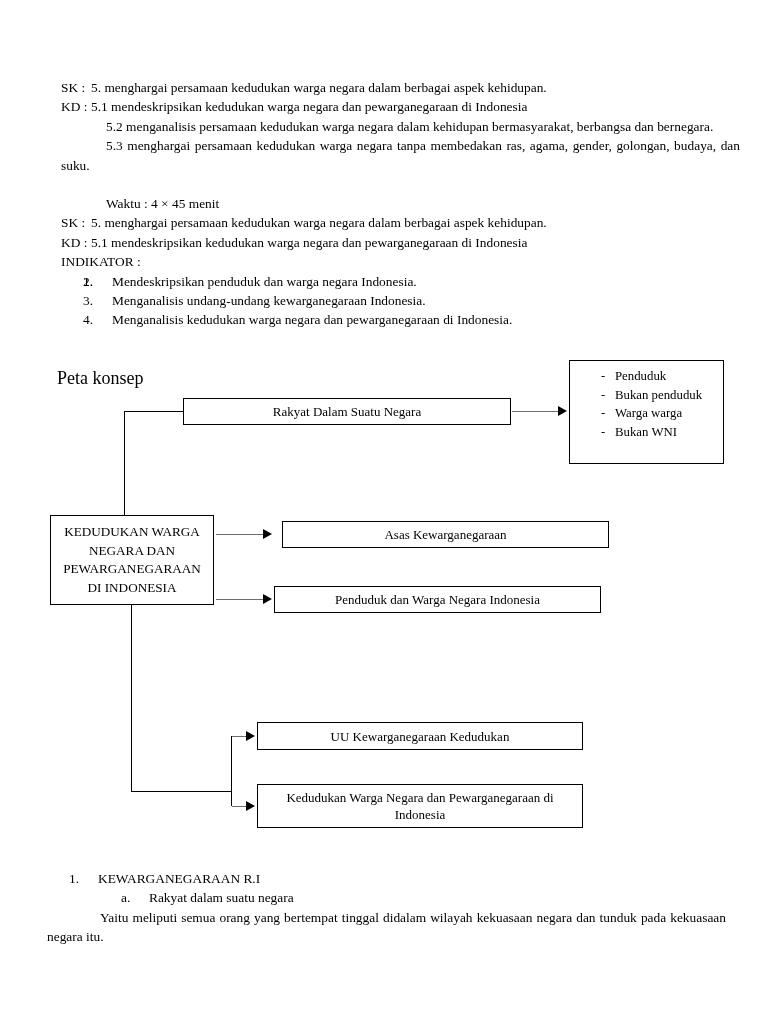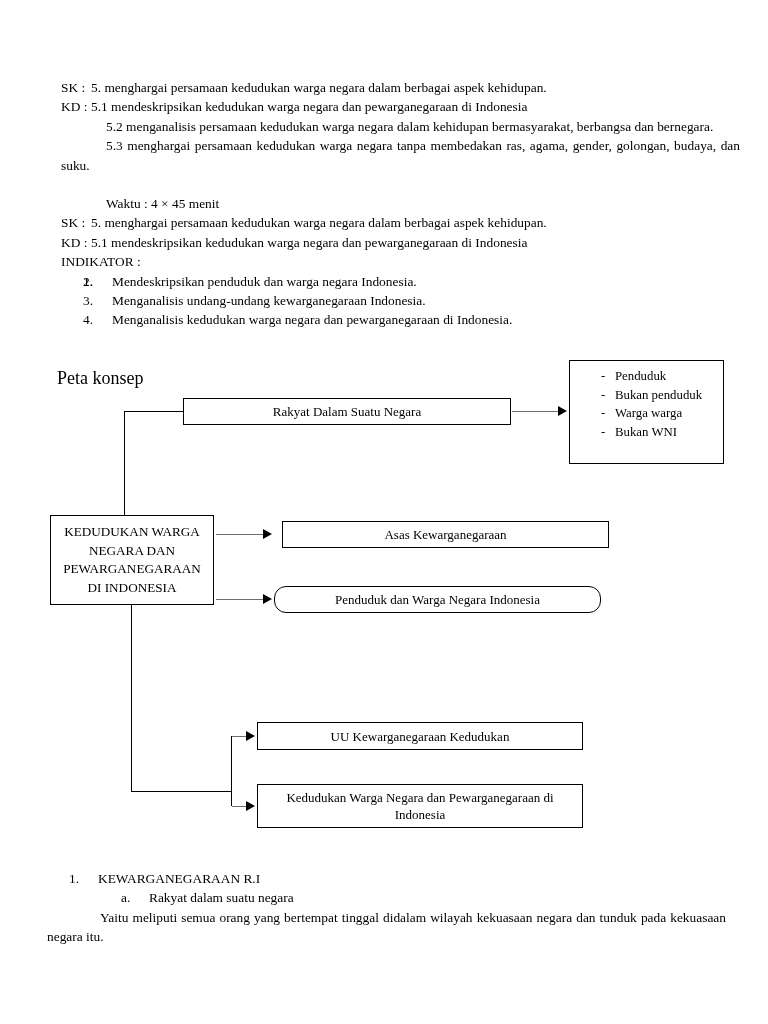--- a/index.html
+++ b/index.html
@@ -104,21 +104,21 @@
     font-size: 13px;
     line-height: 17px;
     padding: 2px 6px;
     pointer-events: auto;
   }
 
   #box-rakyat   { left: 183px; top: 398px;  width: 328px; height: 27px; }
   #box-main     { left: 50px;  top: 515px;  width: 164px; height: 90px;
                   font-size: 13.2px; line-height: 18.5px; }
   #box-asas     { left: 274px; top: 521px;  width: 327px; height: 27px; margin-left: 8px; }
-  #box-penduduk { left: 274px; top: 586px;  width: 327px; height: 27px; border-radius: 12px; }
+  #box-penduduk { left: 274px; top: 586px;  width: 327px; height: 27px; }
   #box-uu       { left: 257px; top: 722px;  width: 326px; height: 28px; }
   #box-kedudukan{ left: 257px; top: 784px;  width: 326px; height: 44px; }
 
   #box-list {
     position: absolute;
     left: 569px; top: 360px; width: 155px; height: 104px;
     box-sizing: border-box;
     border: 1.3px solid #000;
     background: #fff;
     padding: 6px 4px 4px 10px;

